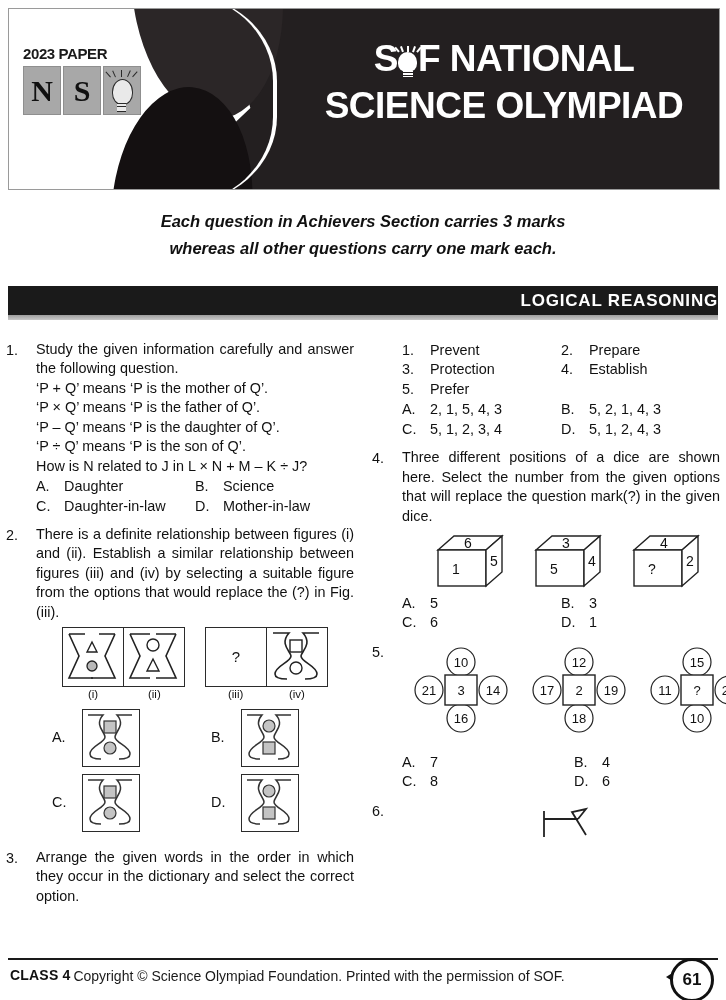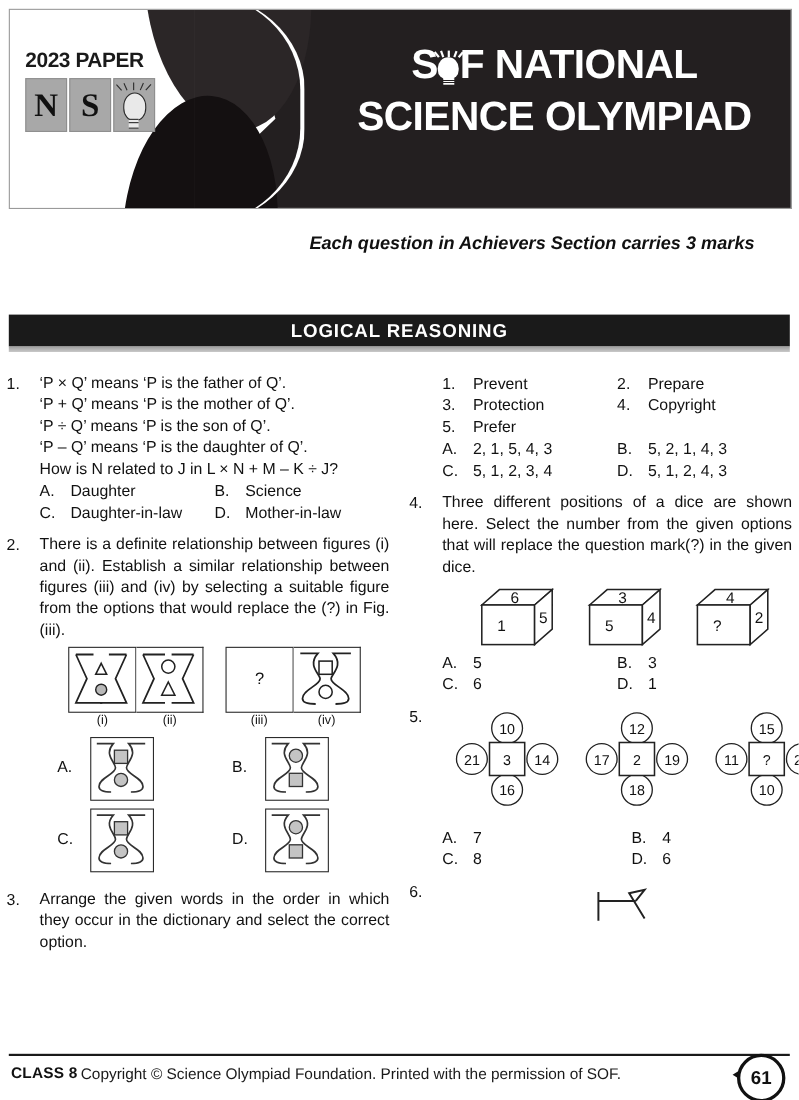--- a/index.html
+++ b/index.html
@@ -65,21 +65,21 @@
 
   .nso-logo {
     position: absolute;
     left: 14px;
     top: 36px;
     width: 118px;
   }
   .nso-year {
     font-family: "Liberation Sans", sans-serif;
     font-weight: bold;
-    font-size: 19px;
+    font-size: 15px;
     letter-spacing: -0.4px;
     color: #1a1a1a;
     margin-bottom: 4px;
     white-space: nowrap;
   }
   .nso-tiles {
     display: flex;
     gap: 2px;
   }
   .nso-tile {
@@ -187,41 +187,41 @@
     background: #ffffff;
     transform-origin: bottom center;
   }
 
   
   .instruction {
     position: absolute;
     left: 40px;
     top: 208px;
     width: 646px;
-    text-align: right;
+    text-align: center;
     font-family: "Liberation Sans", sans-serif;
     font-style: italic;
     font-weight: bold;
     font-size: 16.5px;
     line-height: 1.62;
     color: #111111;
   }
 
   
   .section-bar {
     position: absolute;
     left: 8px;
     top: 286px;
     width: 710px;
     height: 29px;
     background: #1a1a1a;
     color: #ffffff;
     display: flex;
     align-items: center;
-    justify-content: center;
+    justify-content: flex-end;
     font-weight: bold;
     font-size: 17px;
     letter-spacing: 0.8px;
   }
   .section-bar-shadow {
     position: absolute;
     left: 8px;
     top: 315px;
     width: 710px;
     height: 5px;
@@ -447,36 +447,38 @@
         <span class="ray" style="left:19px; transform:rotate(40deg)"></span>
         <span class="glass"></span><span class="base"></span>
       </span><span>F NATIONAL</span>
     </div>
     <div class="title-line">SCIENCE OLYMPIAD</div>
   </div>
 </div>
 
 <div class="instruction">
   <div>Each question in Achievers Section carries 3 marks</div>
+  <div>whereas all other questions carry one mark each.</div>
 </div>
 
 <div class="section-bar">
   <span>LOGICAL REASONING</span>
 </div>
 <div class="section-bar-shadow"></div>
 
 <div class="col col-left">
 
   <div class="q">
     <div class="q-num">1.</div>
     <div class="q-body">
+      <p>Study the given information carefully and answer the following question.</p>
+      <p class="nojust">‘P + Q’ means ‘P is the mother of Q’.</p>
       <p class="nojust">‘P × Q’ means ‘P is the father of Q’.</p>
-      <p class="nojust">‘P + Q’ means ‘P is the mother of Q’.</p>
+      <p class="nojust">‘P – Q’ means ‘P is the daughter of Q’.</p>
       <p class="nojust">‘P ÷ Q’ means ‘P is the son of Q’.</p>
-      <p class="nojust">‘P – Q’ means ‘P is the daughter of Q’.</p>
       <p class="nojust">How is N related to J in L × N + M – K ÷ J?</p>
       <div class="opts">
         <div class="opt">
           <span class="opt-k">A.</span>
           <span>Daughter</span>
         </div>
         <div class="opt">
           <span class="opt-k">B.</span>
           <span>Science</span>
         </div>
@@ -613,21 +615,21 @@
         <div class="opt">
           <span class="opt-k">2.</span>
           <span>Prepare</span>
         </div>
         <div class="opt">
           <span class="opt-k">3.</span>
           <span>Protection</span>
         </div>
         <div class="opt">
           <span class="opt-k">4.</span>
-          <span>Copyright</span>
+          <span>Establish</span>
         </div>
         <div class="opt">
           <span class="opt-k">5.</span>
           <span>Prefer</span>
         </div>
       </div>
       <div class="opts">
         <div class="opt">
           <span class="opt-k">A.</span>
           <span>2, 1, 5, 4, 3</span>
@@ -773,18 +775,18 @@
           <path d="M8 6 L8 32" fill="none" stroke="#222" stroke-width="1.8"></path>
           <path d="M8 14 L42 14" fill="none" stroke="#222" stroke-width="1.8"></path>
           <path d="M42 14 L50 4 L36 7 L50 30" fill="none" stroke="#222" stroke-width="1.8"></path>
         </svg>
       </div>
     </div>
   </div>
 </div>
 
 <div class="footer-rule"></div>
-<div class="footer-class">CLASS 8</div>
+<div class="footer-class">CLASS 4</div>
 <div class="footer-copy">Copyright © Science Olympiad Foundation. Printed with the permission of SOF.</div>
 <div class="footer-page">
   <div class="pg-wedge"></div>
   <div class="pg-circle">61</div>
 </div>
 
 </body></html>

